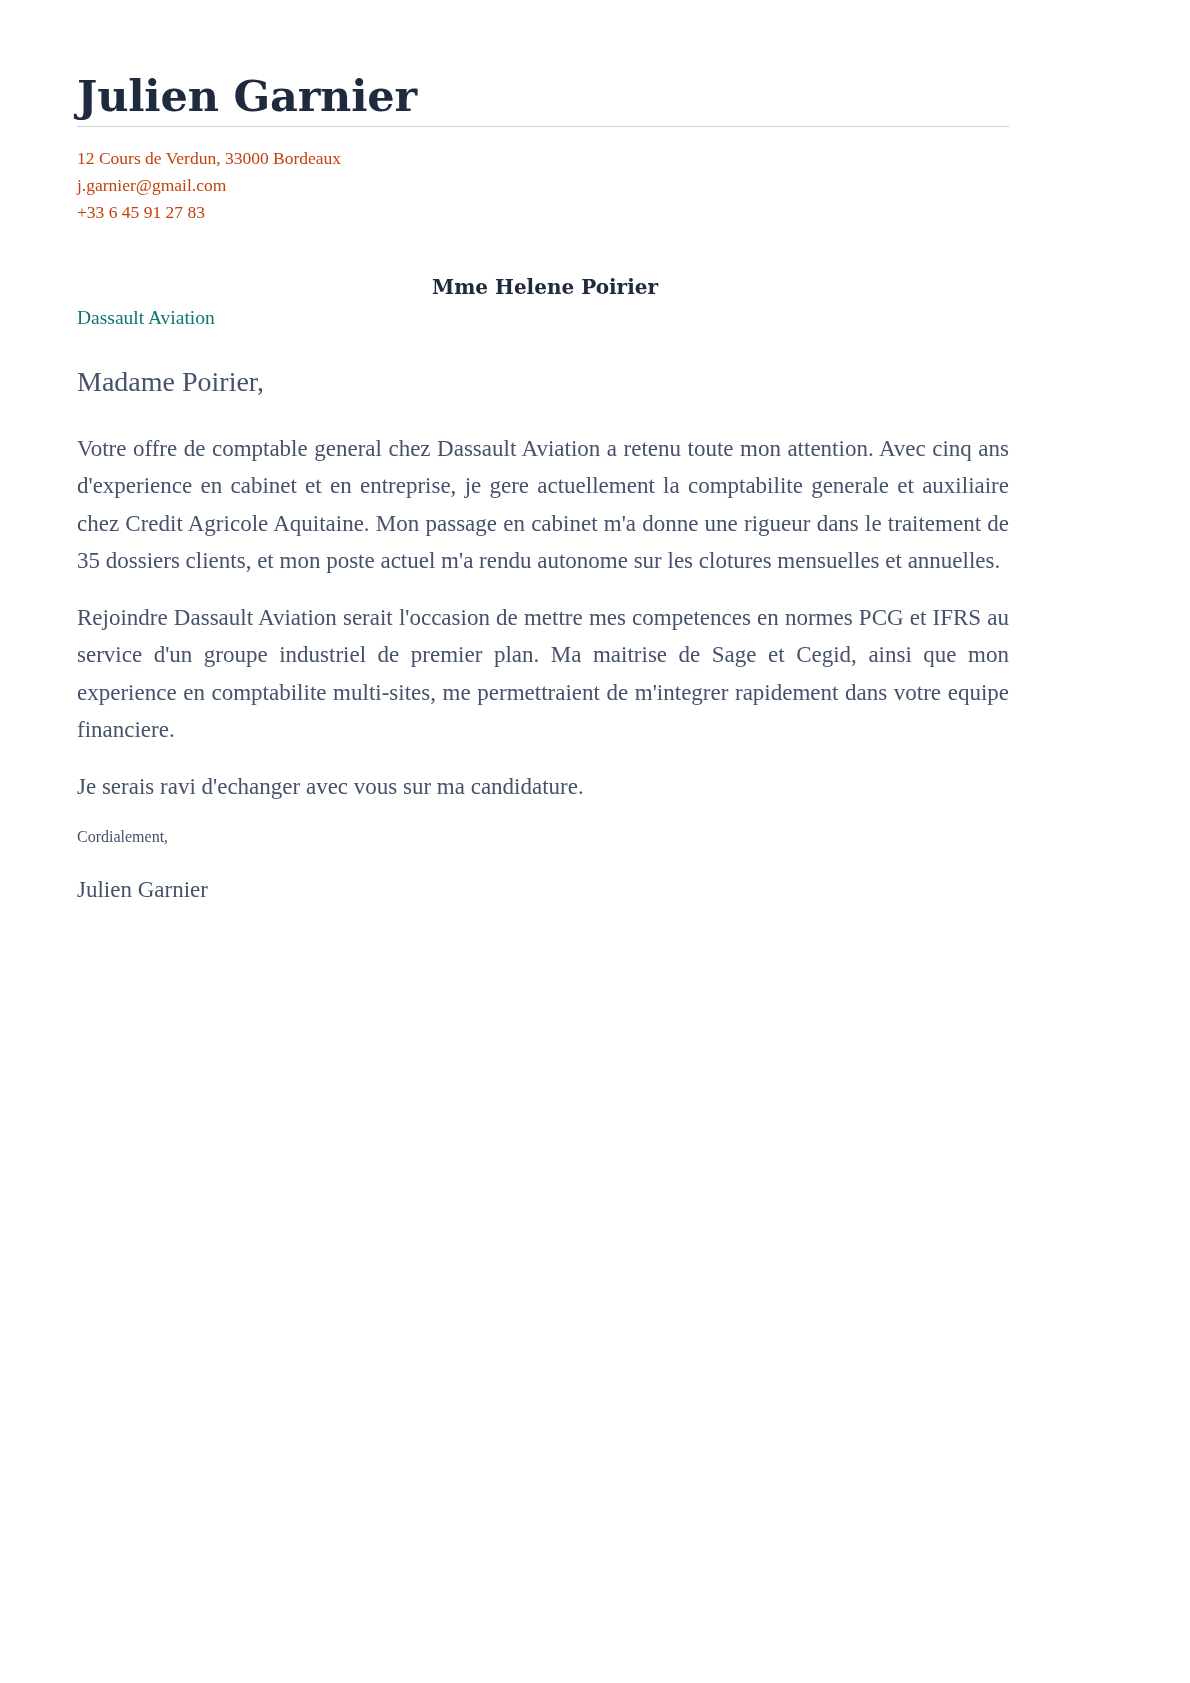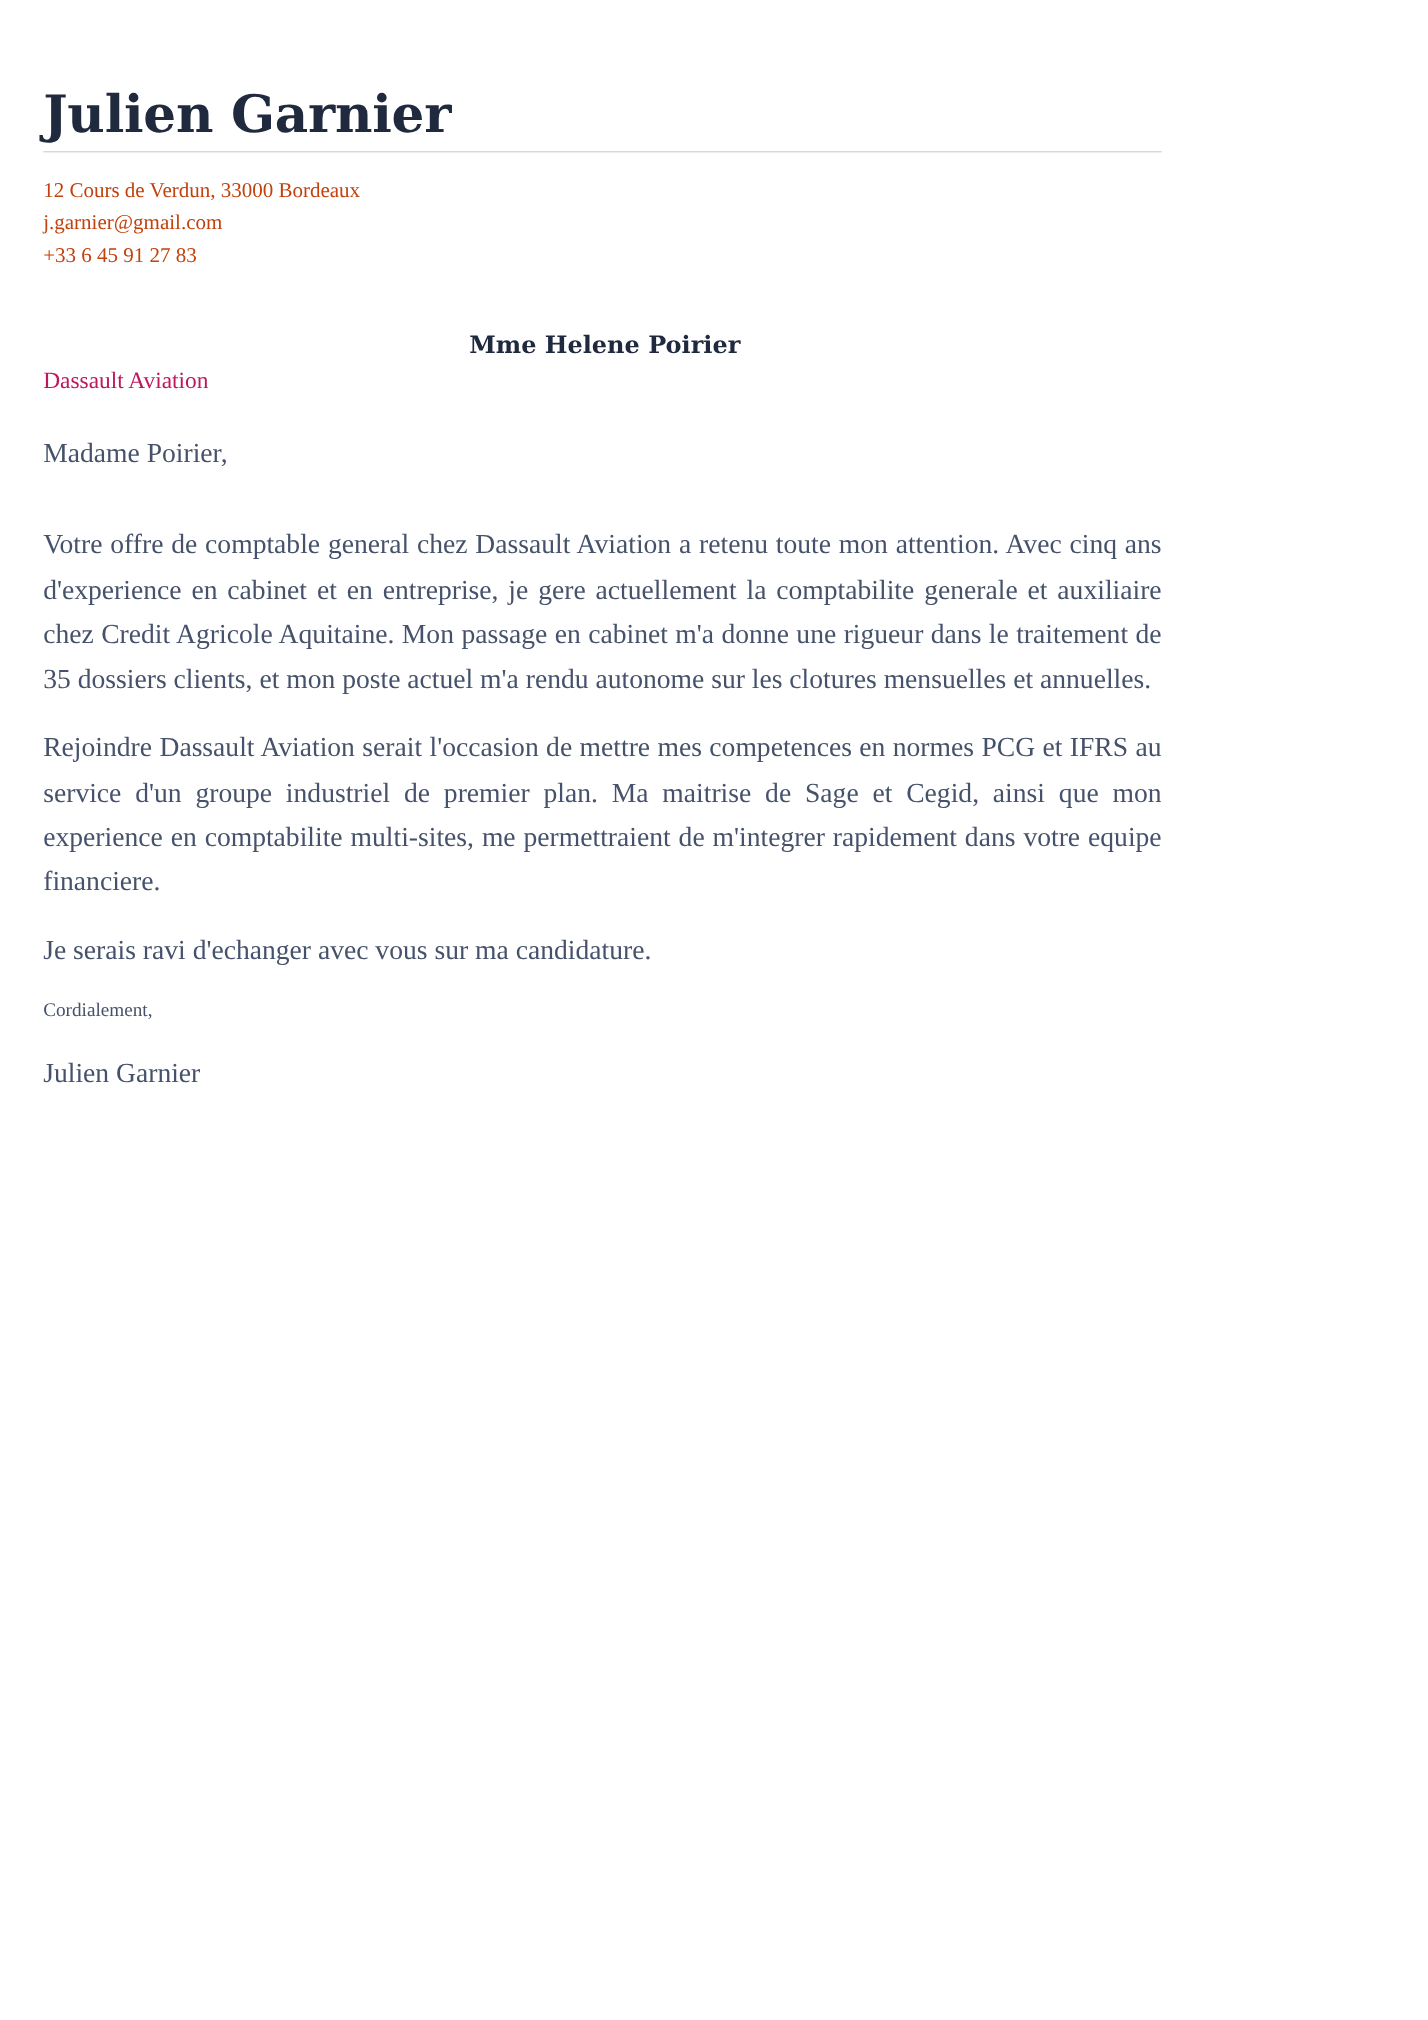--- a/index.html
+++ b/index.html
@@ -14,21 +14,21 @@
     font-family: "Liberation Serif", "DejaVu Serif", serif;
     color: #38455c;
     -webkit-font-smoothing: antialiased;
   }
   .page {
     position: relative;
     width: 1190px;
     height: 1683px;
     background: #ffffff;
     box-sizing: border-box;
-    padding: 72px 170px 0 36px;
+    padding: 72px 170px 0 77px;
   }
   .letter {
     width: 932px;
   }
 
   
   .header-name {
     font-family: "DejaVu Serif", "Liberation Serif", serif;
     font-weight: bold;
     font-size: 43px;
@@ -73,30 +73,30 @@
     line-height: 1.45;
     font-weight: bold;
     color: #202a3e;
     font-family: "DejaVu Serif", "Liberation Serif", serif;
     margin: 0 0 2px 4px;
     text-align: center;
   }
   .recipient-org {
     font-size: 19.5px;
     line-height: 1.45;
-    color: #be185d;
+    color: #0f766e;
     margin: 0 0 28px 0;
   }
 
   
   .salutation {
-    font-size: 23px;
+    font-size: 28px;
     line-height: 1.55;
     color: #46526b;
-    margin: 0 0 40px 0;
+    margin: 0 0 27px 0;
   }
   .body-par {
     font-size: 23px;
     line-height: 1.62;
     color: #46526b;
     text-align: justify;
     text-justify: inter-word;
     margin: 0 0 20px 0;
   }
   .body-par.last-left {

